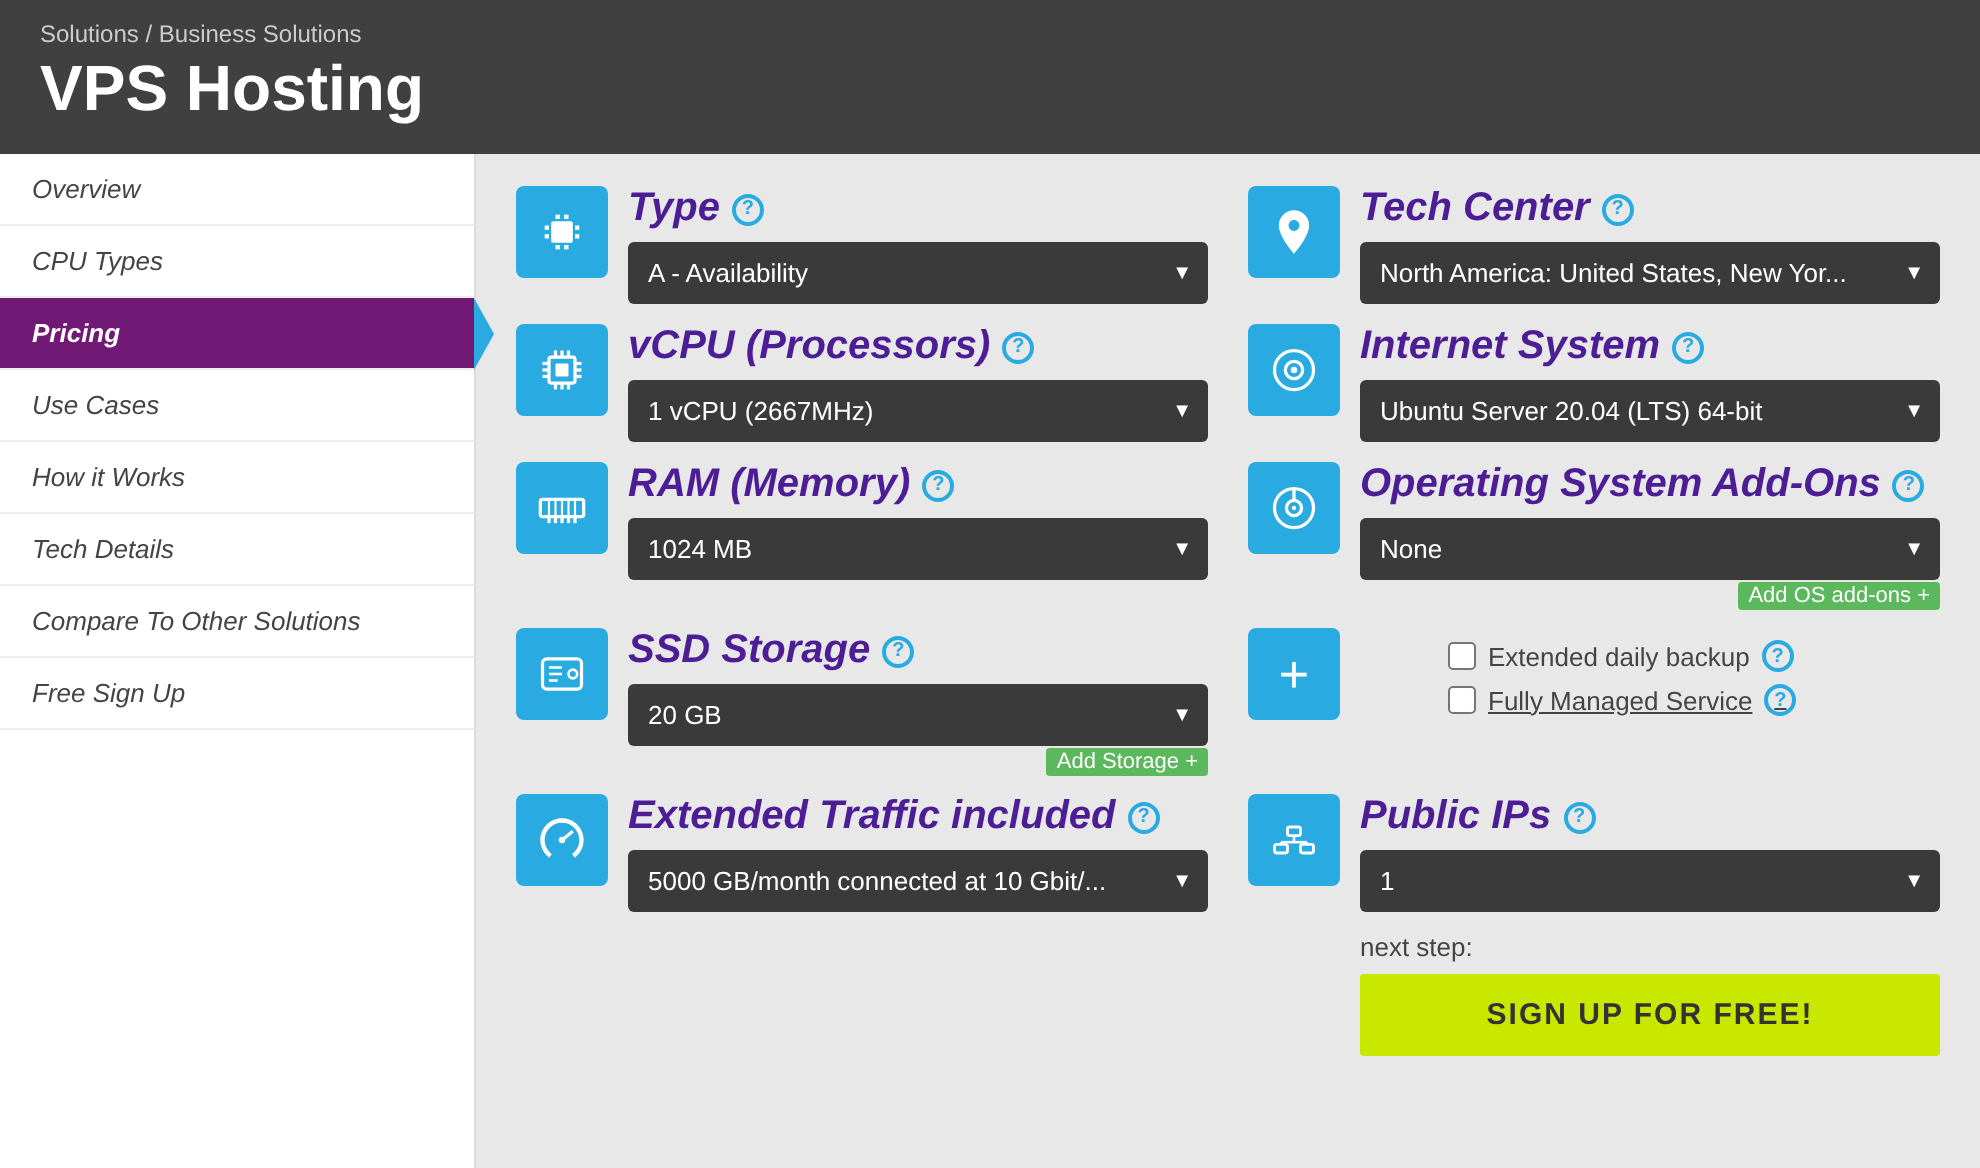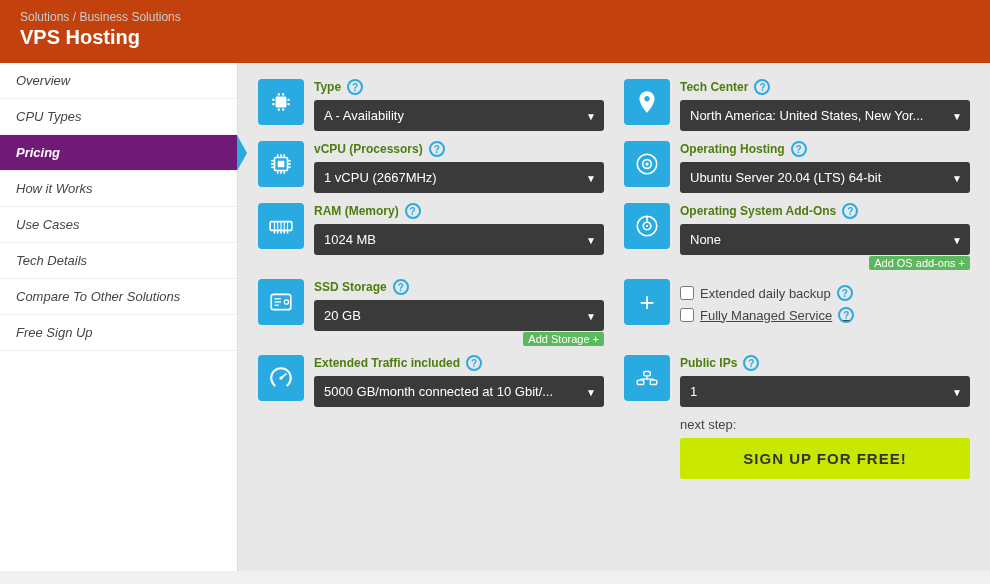--- a/index.html
+++ b/index.html
@@ -1,30 +1,30 @@
 <!DOCTYPE html>
 <html><head>
   <meta charset="utf-8">
   <style>
     * { box-sizing: border-box; margin: 0; padding: 0; }
     body { font-family: Arial, sans-serif; background: #f0f0f0; width: 990px; height: 584px; overflow: hidden; }
 
     
     .header {
-      background: #c2410c;
+      background: #404040;
       padding: 10px 20px 14px 20px;
       color: #fff;
     }
     .header-breadcrumb {
       font-size: 12px;
       color: #ccc;
     }
     .header-breadcrumb span { color: #ccc; }
     .header-title {
-      font-size: 20px;
+      font-size: 32px;
       font-weight: bold;
       color: #fff;
       margin-top: 2px;
     }
 
     
     .main-layout {
       display: flex;
       height: calc(584px - 76px);
     }
@@ -95,23 +95,24 @@
       width: 26px;
       height: 26px;
       fill: #fff;
     }
     .field-label-group {
       display: flex;
       align-items: center;
       gap: 6px;
     }
     .field-label {
-      font-size: 12px;
+      font-size: 20px;
       font-weight: bold;
-      color: #4d7c0f;
+      color: #4c1d95;
+      font-style: italic;
     }
     .help-icon {
       width: 16px;
       height: 16px;
       border-radius: 50%;
       border: 2px solid #29abe2;
       color: #29abe2;
       font-size: 10px;
       display: flex;
       align-items: center;
@@ -172,20 +173,21 @@
       font-size: 26px;
       color: #fff;
       font-weight: 300;
     }
     .checkbox-item {
       display: flex;
       align-items: center;
       gap: 6px;
       font-size: 13px;
       color: #444;
+      margin-left: 44px;
     }
     .checkbox-item input[type="checkbox"] {
       width: 14px;
       height: 14px;
       cursor: pointer;
     }
 
     
     .bottom-row {
       display: flex;
@@ -233,22 +235,22 @@
   </div>
   <div class="header-title">VPS Hosting</div>
 </div>
 
 <div class="main-layout">
 
   <nav class="sidebar">
     <div class="sidebar-item">Overview</div>
     <div class="sidebar-item">CPU Types</div>
     <div class="sidebar-item active">Pricing</div>
+    <div class="sidebar-item">Use Cases</div>
     <div class="sidebar-item">How it Works</div>
-    <div class="sidebar-item">Use Cases</div>
     <div class="sidebar-item">Tech Details</div>
     <div class="sidebar-item">Compare To Other Solutions</div>
     <div class="sidebar-item">Free Sign Up</div>
   </nav>
 
   <div class="content">
     <div class="form-grid">
 
       <div class="form-row">
         <div class="field-with-icon">
@@ -342,21 +344,21 @@
         <div class="field-with-icon">
           <div class="field-icon">
             <svg viewBox="0 0 24 24">
               <circle cx="12" cy="12" r="9" fill="none" stroke="#fff" stroke-width="1.5"></circle>
               <circle cx="12" cy="12" r="4" fill="none" stroke="#fff" stroke-width="1.5"></circle>
               <circle cx="12" cy="12" r="1.5"></circle>
             </svg>
           </div>
           <div class="field-body">
             <div class="field-label-group">
-              <span class="field-label">Operating Hosting</span>
+              <span class="field-label">Internet System</span>
               <div class="help-icon">?</div>
             </div>
             <div class="select-wrapper" style="margin-left:0">
               <select>
                 <option>Ubuntu Server 20.04 (LTS) 64-bit</option>
                 <option>CentOS 7</option>
                 <option>Debian 10</option>
               </select>
             </div>
           </div>

